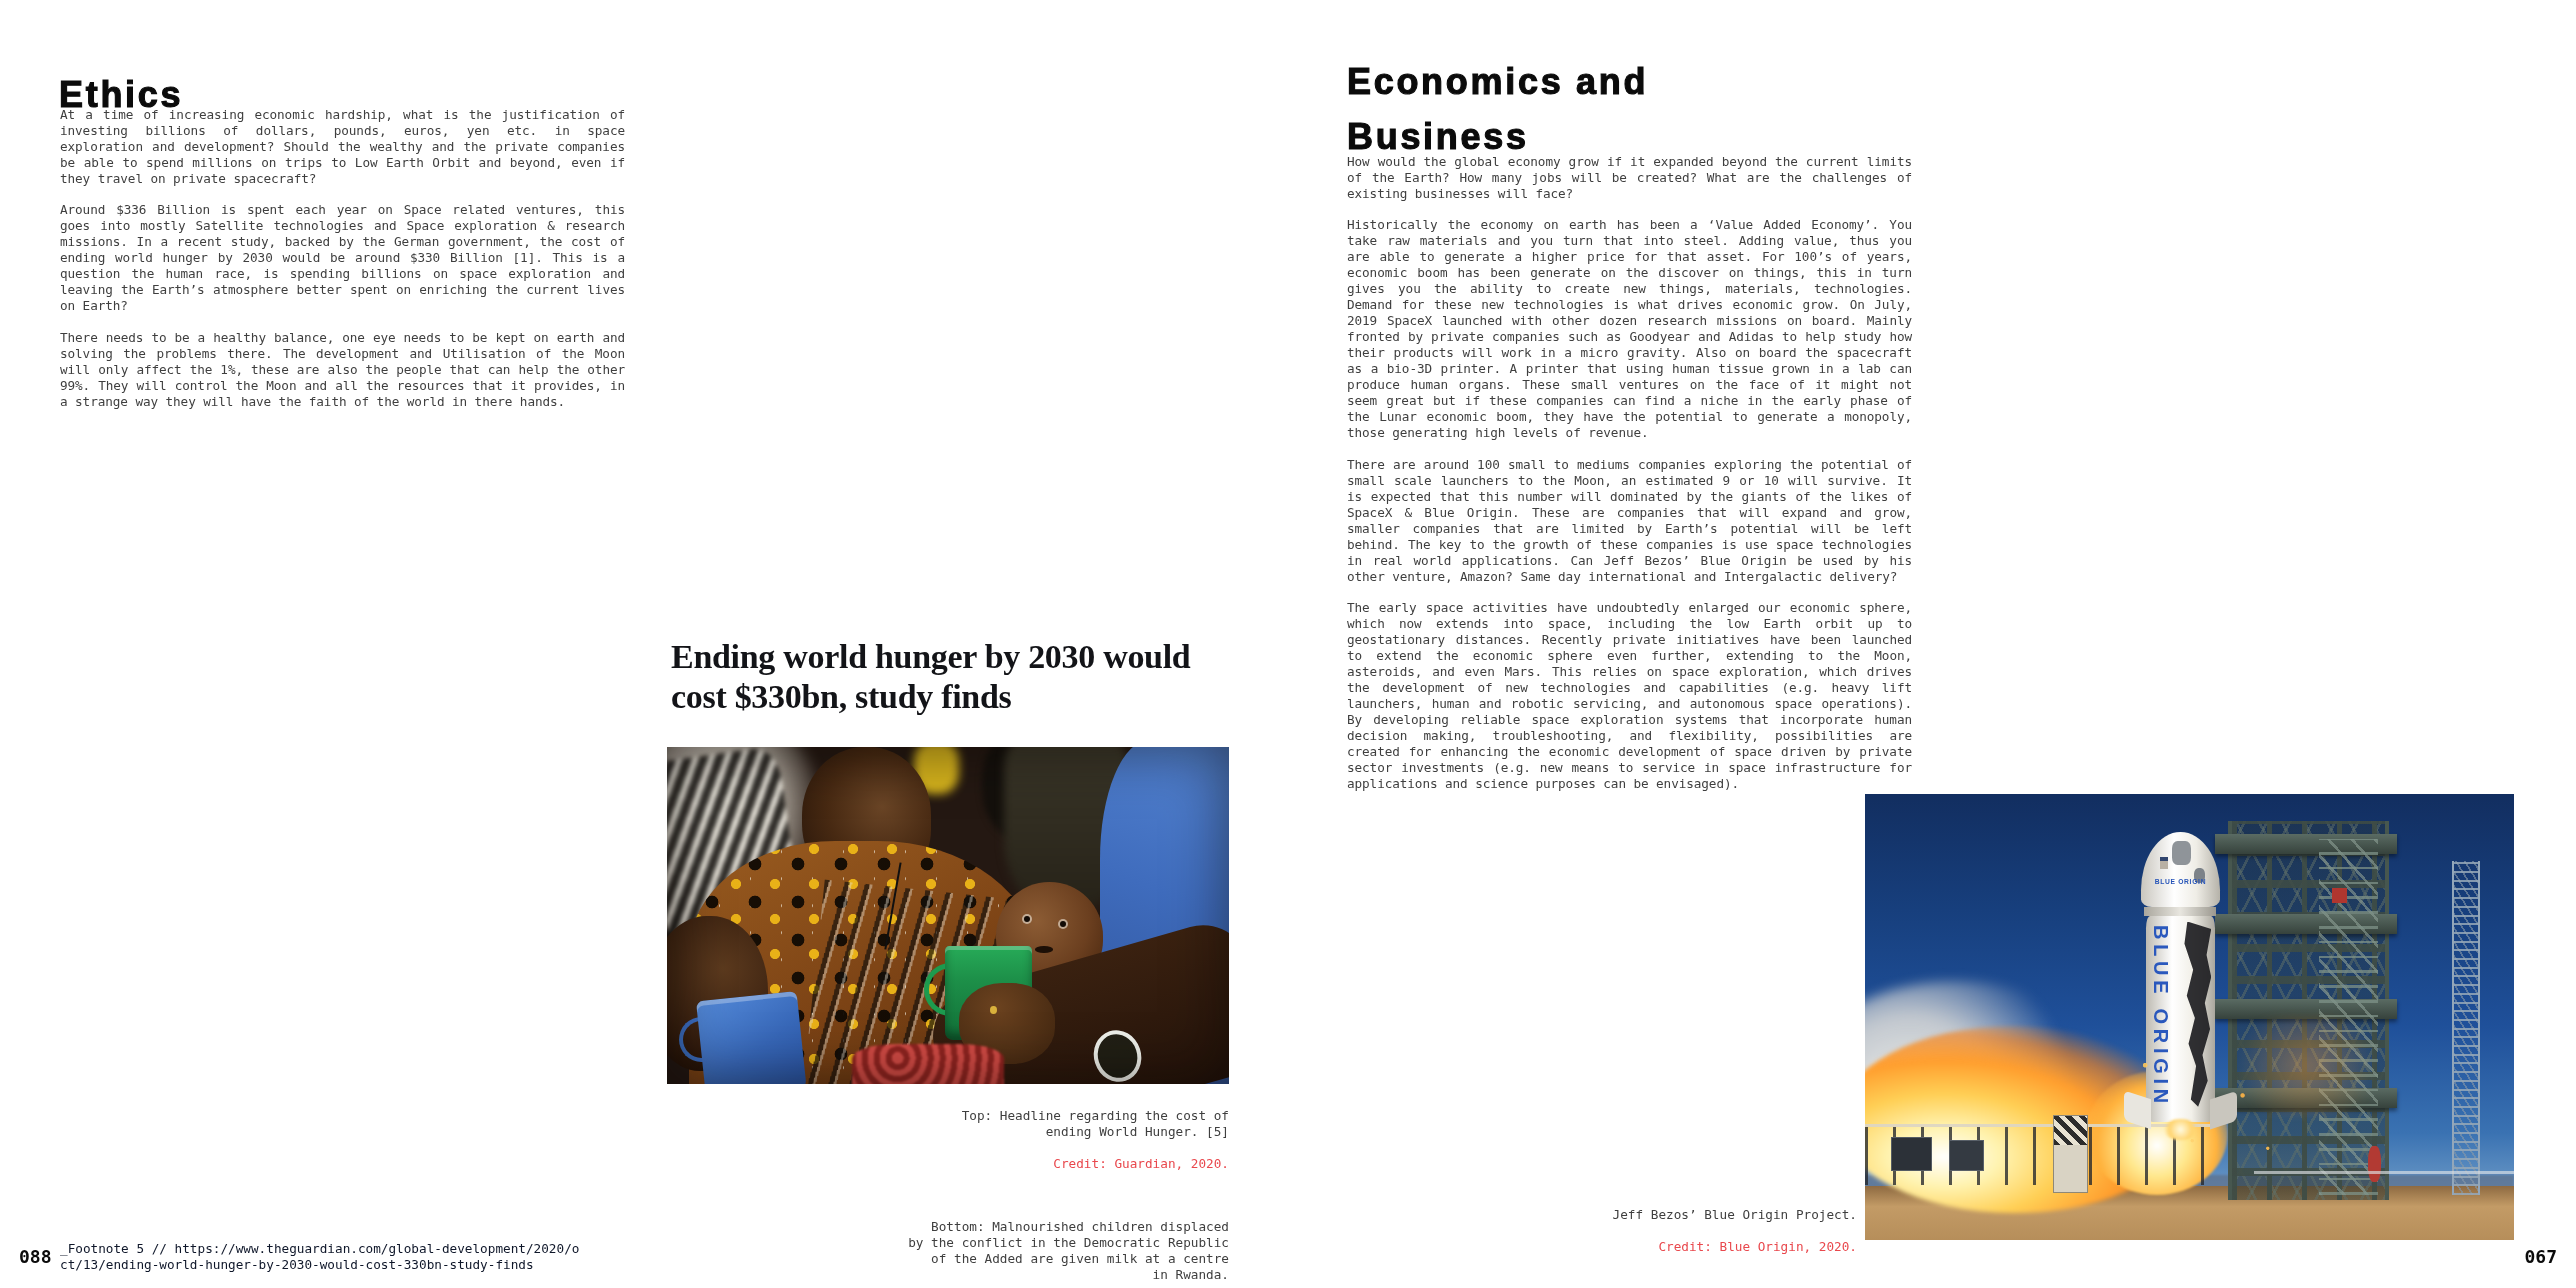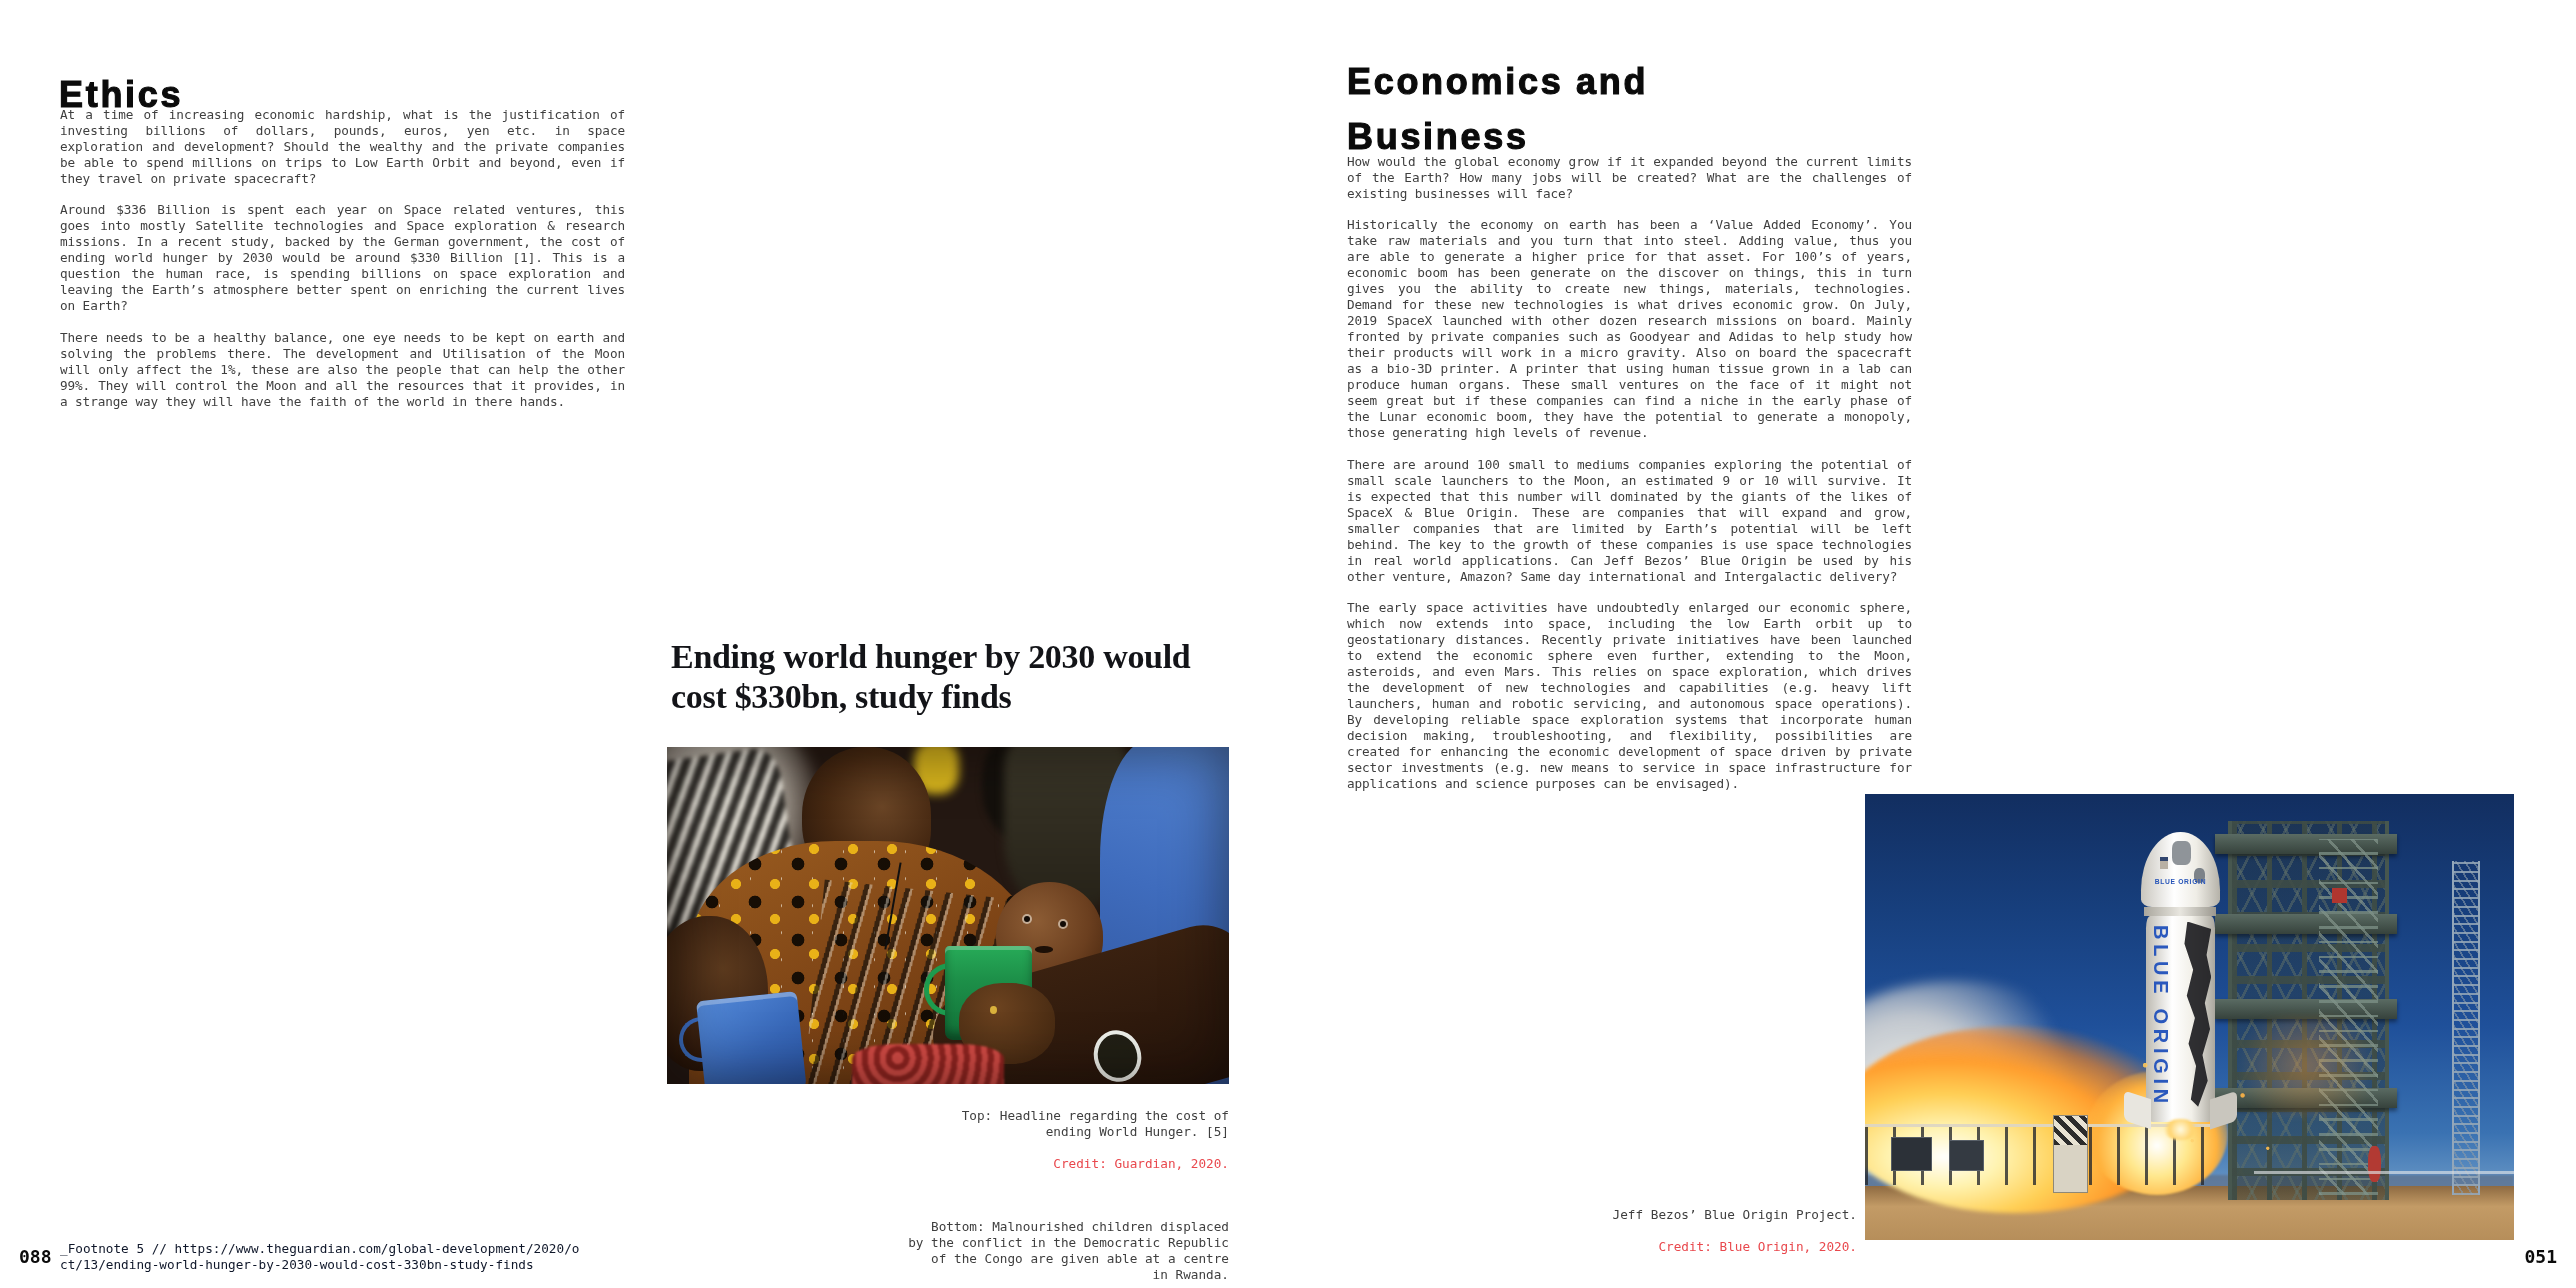--- a/index.html
+++ b/index.html
@@ -207,21 +207,21 @@
     <div class="pl-vignette"></div>
   </div>
 
   <div class="caption-block" style="left:906px;top:1092px;width:323px;">
     <div>Top: Headline regarding the cost of
 ending World Hunger. [5]</div>
     <div class="credit">Credit: Guardian, 2020.</div>
     <div class="caption-gap"></div>
     <div>Bottom: Malnourished children displaced
 by the conflict in the Democratic Republic
-of the Congo are given able at a centre
+of the Added are given milk at a centre
 in Rwanda.</div>
     
   </div>
 
   <div class="footnote" style="left:60px;top:1199px;">_Footnote 5 // https://www.theguardian.com/global-development/2020/oct/13/ending-world-hunger-by-2030-would-cost-330bn-study-finds</div>
 
   <div class="pagenum" style="left:19px;top:1246px;">088</div>
 
   <h1 class="chapter-title" style="left:1347px;top:43px;margin-top:11px;">Economics and
 Business</h1>
@@ -271,16 +271,16 @@
       <div class="pr-engine"></div>
     </div>
     <div class="pr-sparks"></div>
   </div>
 
   <div class="caption-block" style="left:1536px;top:1191px;width:321px;">
     <div>Jeff Bezos’ Blue Origin Project.</div>
     <div class="credit">Credit: Blue Origin, 2020.</div>
   </div>
 
-  <div class="pagenum" style="left:2509px;top:1246px;width:48px;text-align:right;">051</div>
+  <div class="pagenum" style="left:2509px;top:1246px;width:48px;text-align:right;">067</div>
 
 </div>
 
 
 </body></html>

